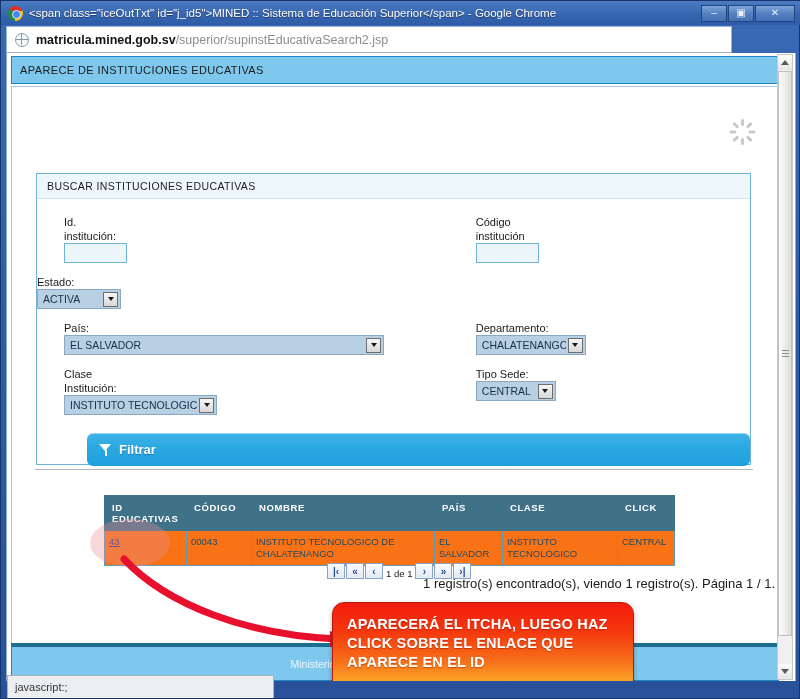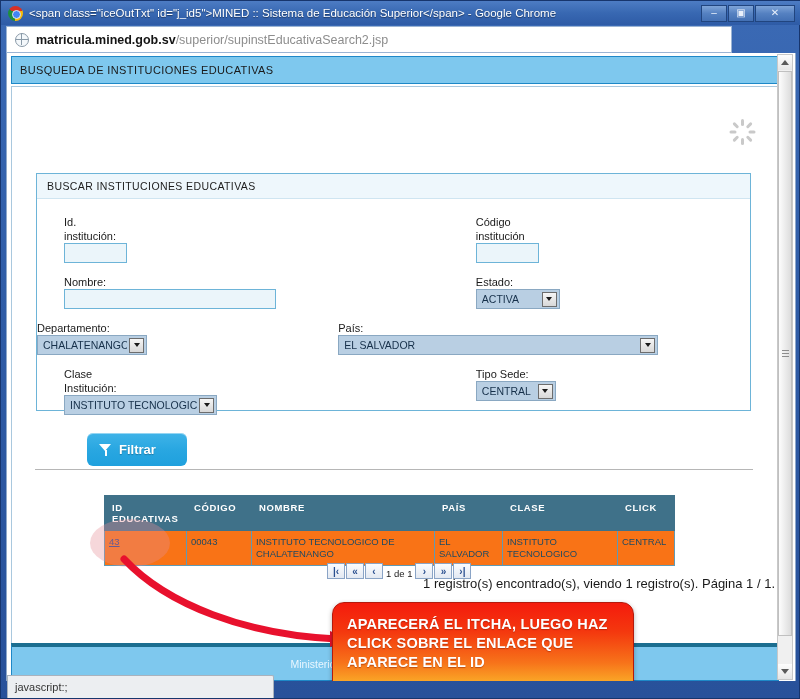--- a/index.html
+++ b/index.html
@@ -116,21 +116,21 @@
   .spinner i {
     position: absolute; left: 11.5px; top: 0;
     width: 3px; height: 7px; border-radius: 1.5px;
     background: #c9c9c9;
     transform-origin: 1.5px 13px;
   }
 
   
   .search-panel {
     position: absolute; left: 29px; top: 120px;
-    width: 715px; height: 238px;
+    width: 715px; height: 292px;
     background: #ffffff;
     border: 1px solid #6db4d8;
   }
   .panel-head {
     height: 25px; background: #eef7fc;
     border-bottom: 1px solid #cfe5f1;
     display: flex; align-items: center;
   }
   .panel-head-title {
     font-size: 10.5px; color: #1c1c1c; letter-spacing: .4px;
@@ -171,21 +171,21 @@
     content: ""; border-left: 3.5px solid transparent;
     border-right: 3.5px solid transparent; border-top: 4px solid #1a1a1a;
   }
   .selbox.w-pais   { width: 320px; }
   .selbox.w-clase  { width: 153px; }
   .selbox.w-estado { width: 84px; }
   .selbox.w-depto  { width: 110px; }
   .selbox.w-tipo   { width: 80px; }
 
   
-  .btn-row { padding: 10px 0 0 50px; display: flex; gap: 18px; }
+  .btn-row { padding: 10px 0 0 50px; display: flex; gap: 18px; flex-direction: column; }
   .btn {
     height: 33px; min-width: 100px;
     background: linear-gradient(to bottom,#3fb3e8 0%, #29a7e1 50%, #1fa0dd 100%);
     border-radius: 6px;
     display: flex; align-items: center; gap: 7px;
     padding: 0 16px 0 12px;
     color: #ffffff; font-size: 13px; font-weight: bold;
     box-shadow: inset 0 1px 0 rgba(255,255,255,.45);
   }
   .btn .lbl { text-shadow: 0 1px 1px rgba(0,0,0,.25); }
@@ -364,21 +364,21 @@
 
   <div class="urlbar">
     <span class="globe-icon"></span>
     <span class="url-host">matricula.mined.gob.sv</span>
     <span class="url-path">/superior/supinstEducativaSearch2.jsp</span>
   </div>
 
   <div class="viewport">
 
     <div class="page-header">
-      <span class="page-header-title">BUSQUEDA DE INSTITUCIONES EDUCATIVAS</span>
+      <span class="page-header-title">APARECE DE INSTITUCIONES EDUCATIVAS</span>
     </div>
 
     <div class="content-card"></div>
 
     <div class="spinner">
       <i style="transform:rotate(0deg)"></i>
         <i style="transform:rotate(45deg)"></i>
       <i style="transform:rotate(90deg)"></i>
         <i style="transform:rotate(135deg)"></i>
       <i style="transform:rotate(180deg)"></i>
@@ -401,45 +401,41 @@
             <span class="txtbox small"></span>
           </div>
           <div class="fcol right">
             <span class="flabel" style="white-space:pre-line">Código
 institución</span>
             <span class="txtbox small"></span>
           </div>
         </div>
 
         <div class="frow" style="margin-top:8px">
-          <div class="fcol left">
-            <span class="flabel">Nombre:</span>
-            <span class="txtbox wide"></span>
-          </div>
           <div class="fcol right">
             <span class="flabel">Estado:</span>
             <span class="selbox w-estado">
               <span class="val">ACTIVA</span>
               <span class="sel-arrow"></span>
             </span>
           </div>
         </div>
 
         <div class="frow" style="margin-top:8px">
+          <div class="fcol left">
+            <span class="flabel">País:</span>
+            <span class="selbox w-pais">
+              <span class="val">EL SALVADOR</span>
+              <span class="sel-arrow"></span>
+            </span>
+          </div>
           <div class="fcol right">
             <span class="flabel">Departamento:</span>
             <span class="selbox w-depto">
               <span class="val">CHALATENANGO</span>
-              <span class="sel-arrow"></span>
-            </span>
-          </div>
-          <div class="fcol left">
-            <span class="flabel">País:</span>
-            <span class="selbox w-pais">
-              <span class="val">EL SALVADOR</span>
               <span class="sel-arrow"></span>
             </span>
           </div>
         </div>
 
         <div class="frow" style="margin-top:8px">
           <div class="fcol left">
             <span class="flabel" style="white-space:pre-line">Clase
 Institución:</span>
             <span class="selbox w-clase">

